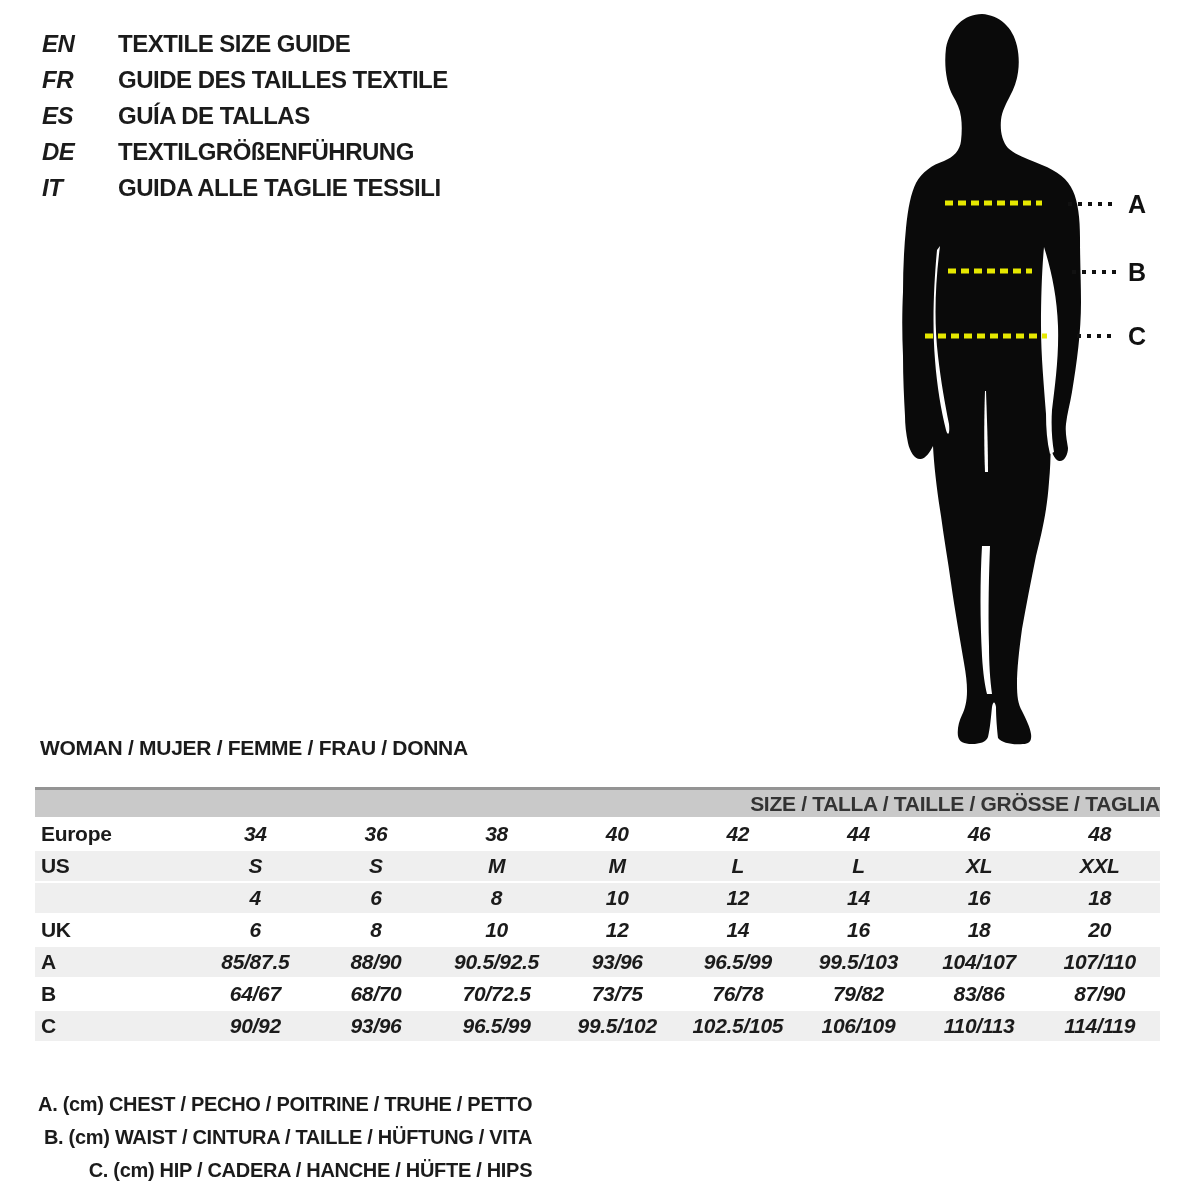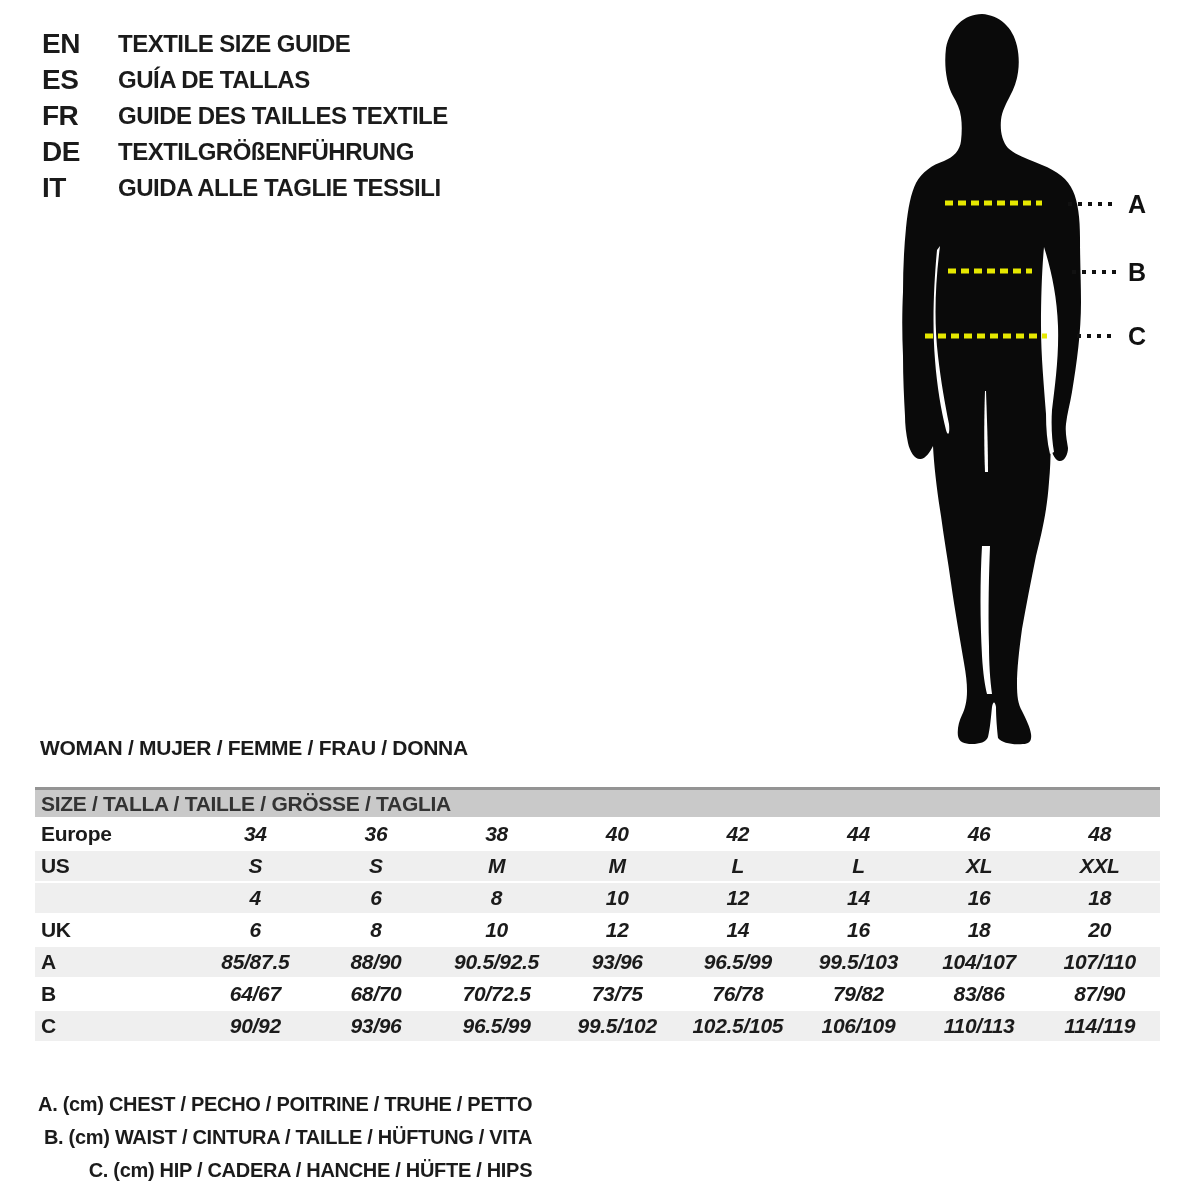--- a/index.html
+++ b/index.html
@@ -3,35 +3,35 @@
 <meta charset="utf-8">
 <style>
   html,body{margin:0;padding:0;background:#ffffff;}
   .canvas{
     position:relative;width:1200px;height:1200px;background:#ffffff;overflow:hidden;
     font-family:"Liberation Sans",sans-serif;color:#1b1b1b;
   }
   
   .lang-block{position:absolute;left:42px;top:26px;margin:0;padding:0;list-style:none;}
   .lang-block li{display:flex;height:36px;align-items:center;}
-  .lang-code{width:76px;font-size:28px;font-weight:700;letter-spacing:-0.5px;}
+  .lang-code{width:76px;font-size:24px;font-weight:700;letter-spacing:-0.5px;font-style:italic;}
   .lang-label{font-size:24px;font-weight:700;letter-spacing:-0.5px;white-space:nowrap;}
   
   .figure-svg{position:absolute;left:860px;top:0;}
   
   .gender-heading{position:absolute;left:40px;top:736px;font-size:21px;font-weight:700;letter-spacing:-0.3px;}
   
   .size-table{
     position:absolute;left:35px;top:787px;width:1125px;
     border-collapse:collapse;table-layout:fixed;
     font-size:21px;font-weight:700;letter-spacing:-0.3px;
   }
   .size-table thead th{
     height:27px;background:#c9c9c9;border-top:3px solid #949494;
-    text-align:left;padding:0 0 0 6px;color:#333333;font-size:21px;font-weight:700;
+    text-align:right;padding:0 0 0 6px;color:#333333;font-size:21px;font-weight:700;
   }
   .size-table tbody tr{height:32px;}
   .size-table tbody tr.shaded{background:#efefef;}
   .size-table tbody tr{border-top:2px solid #ffffff;border-bottom:2px solid #ffffff;margin-left:48px;}
   .size-table tbody th{text-align:left;padding-left:6px;font-weight:700;}
   .size-table tbody td{text-align:center;padding:0;font-style:italic;}
   
   .legend{position:absolute;left:38px;top:1088px;margin:0;padding:0;list-style:none;}
   .legend li{height:33px;line-height:33px;font-size:20px;font-weight:700;letter-spacing:-0.3px;white-space:nowrap;text-align:right;}
 </style>
@@ -39,26 +39,26 @@
 <body>
 
 <div class="canvas">
 
   <ul class="lang-block">
       <li>
         <span class="lang-code">EN</span>
         <span class="lang-label">TEXTILE SIZE GUIDE</span>
       </li>
       <li>
+        <span class="lang-code">FR</span>
+        <span class="lang-label">GUIDE DES TAILLES TEXTILE</span>
+      </li>
+      <li>
         <span class="lang-code">ES</span>
         <span class="lang-label">GUÍA DE TALLAS</span>
-      </li>
-      <li>
-        <span class="lang-code">FR</span>
-        <span class="lang-label">GUIDE DES TAILLES TEXTILE</span>
       </li>
       <li>
         <span class="lang-code">DE</span>
         <span class="lang-label">TEXTILGRÖßENFÜHRUNG</span>
       </li>
       <li>
         <span class="lang-code">IT</span>
         <span class="lang-label">GUIDA ALLE TAGLIE TESSILI</span>
       </li>
     </ul>

